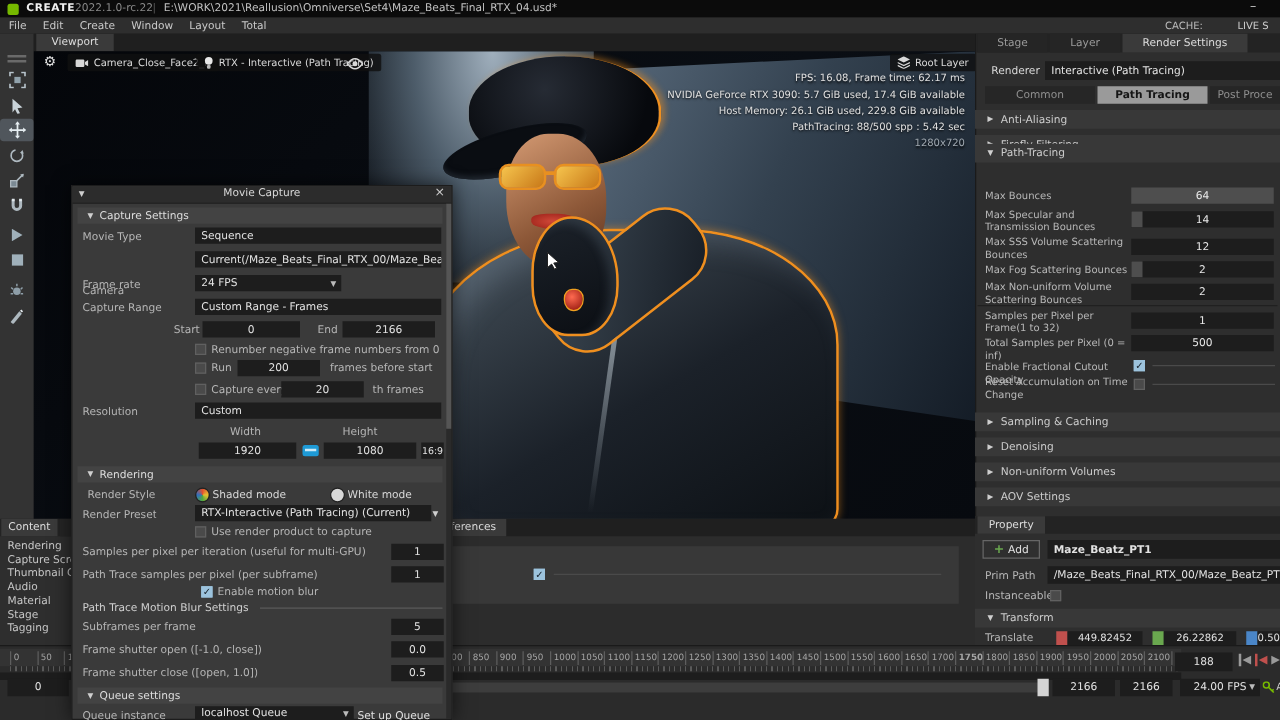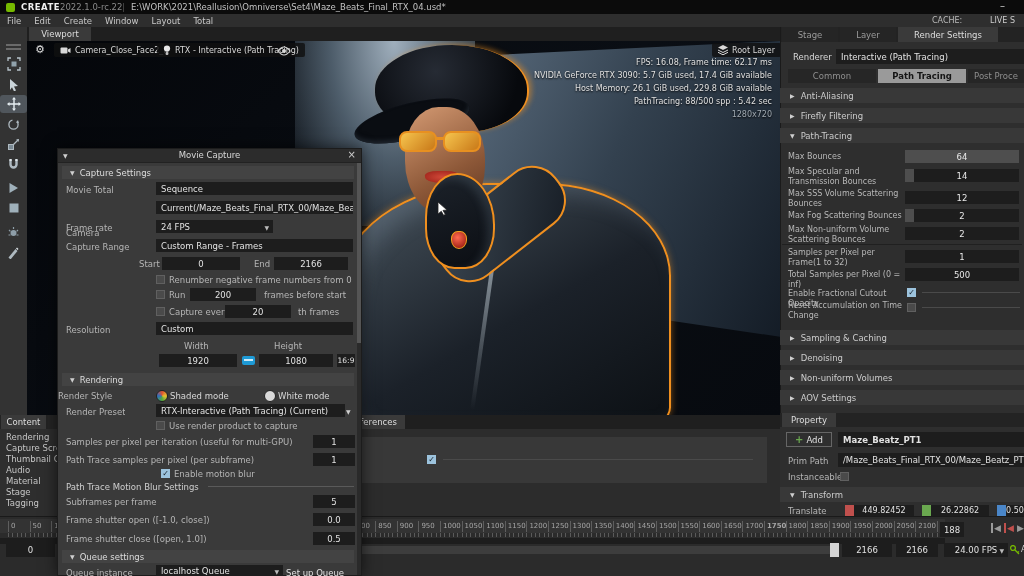--- a/index.html
+++ b/index.html
@@ -217,21 +217,21 @@
     </div>
 
   <div class="rs-sechdr" style="top:88px;">
       <span class="tri">▶</span>
       <span>Anti-Aliasing</span>
     </div>
   <div class="rs-sechdr" style="top:108px;">
       <span class="tri">▶</span>
       <span>Firefly Filtering</span>
     </div>
-  <div class="rs-sechdr" style="top:128px;">
+  <div class="rs-sechdr" style="top:115px;">
       <span class="tri">▼</span>
       <span>Path-Tracing</span>
     </div>
 
   <span class="rs-row-label" style="top:152px;">Max Bounces</span>
   <div class="rs-fld" style="top:150px;background:#4e4e4e;">
       <span>64</span>
     </div>
   <span class="rs-row-label wlbl" style="top:167px;">Max Specular and Transmission Bounces</span>
   <div class="rs-fld" style="top:169px;">
@@ -378,21 +378,21 @@
         <span class="tick" style="left: 828.8px;">1900</span>
         <span class="tick" style="left: 850.4px;">1950</span>
         <span class="tick" style="left: 872px;">2000</span>
         <span class="tick" style="left: 893.6px;">2050</span>
         <span class="tick" style="left: 915.2px;">2100</span>
         <span class="tick" style="left: 936.8px;">2150</span>
       </div>
     <div class="abs" style="left:8px;top:16px;width:937px;height:4px;background:repeating-linear-gradient(90deg,#5a5a5a 0 1px,transparent 1px 4.32px);"></div>
     <div class="abs" style="left:0;top:21px;width:945px;height:6px;background:#1d1d1d;"></div>
 
-    <div class="fld" style="left:940px;top:5px;width:24px;height:15px;">
+    <div class="fld" style="left:940px;top:5px;width:46px;height:15px;">
         <span>188</span>
       </div>
     <span class="abs" style="left:991px;top:6px;color:#9a9a9a;font-size:9px;border-left:2px solid #9a9a9a;padding-left:1px;">◀</span>
     <span class="abs" style="left:1004px;top:6px;color:#c0504d;font-size:9px;border-left:2px solid #c0504d;padding-left:1px;">◀</span>
     <span class="abs" style="left:1017px;top:6px;color:#9a9a9a;font-size:9px;">▶</span>
 
     <div class="fld" style="left:6px;top:26px;width:49px;height:14px;">
         <span>0</span>
       </div>
     <div class="abs" style="left:58px;top:29px;width:776px;height:8px;background:#3d3d3d;"></div>
@@ -424,21 +424,21 @@
 
     <div class="abs" style="right:0;top:14px;width:4px;height:412px;background:#2a2a2a;">
         <div style="width:4px;height:180px;background:#555;"></div>
       </div>
 
     <div class="mc-sechdr" style="left:4px;top:17px;width:292px;height:13px;">
         <span class="tri">▼</span>
         <span>Capture Settings</span>
       </div>
 
-    <span class="lbl" style="left:8px;top:36px;">Movie Total</span>
+    <span class="lbl" style="left:8px;top:36px;">Movie Type</span>
     <div class="fld l" style="left:98px;top:33px;width:192px;height:13px;">
         <span>Sequence</span>
       </div>
 
     <span class="lbl" style="left:8px;top:55px;margin-top:24px;">Camera</span>
     <div class="fld l" style="left:98px;top:52px;width:192px;height:13px;">
         <span>Current(/Maze_Beats_Final_RTX_00/Maze_Beatz_PT1/Came</span>
       </div>
 
     <span class="lbl" style="left:8px;top:74px;">Frame rate</span>
@@ -496,21 +496,21 @@
       </div>
     <div class="fld" style="left:279px;top:205px;width:18px;height:13px;font-size:7.5px;">
         <span>16:9</span>
       </div>
 
     <div class="mc-sechdr" style="left:4px;top:224px;width:292px;height:13px;">
         <span class="tri">▼</span>
         <span>Rendering</span>
       </div>
 
-    <span class="lbl" style="left:0;top:242px;">Render Style</span>
+    <span class="lbl" style="left:12px;top:242px;">Render Style</span>
     <span class="abs" style="left:98px;top:241px;width:10px;height:10px;border-radius:50%;background:conic-gradient(#e05030,#e8c030,#50a840,#3070c0,#e05030);border:1px solid #222;"></span>
     <span class="lbl" style="left:112px;top:242px;color:#d8d8d8;">Shaded mode</span>
     <span class="abs" style="left:206px;top:241px;width:10px;height:10px;border-radius:50%;background:#d8d8d8;border:1px solid #222;"></span>
     <span class="lbl" style="left:220px;top:242px;color:#d8d8d8;">White mode</span>
 
     <span class="lbl" style="left:8px;top:258px;">Render Preset</span>
     <div class="fld l" style="left:98px;top:255px;width:184px;height:13px;">
         <span>RTX-Interactive (Path Tracing) (Current)</span>
       </div>
     <span class="tri" style="position:absolute;left:288px;top:259px;">▼</span>

